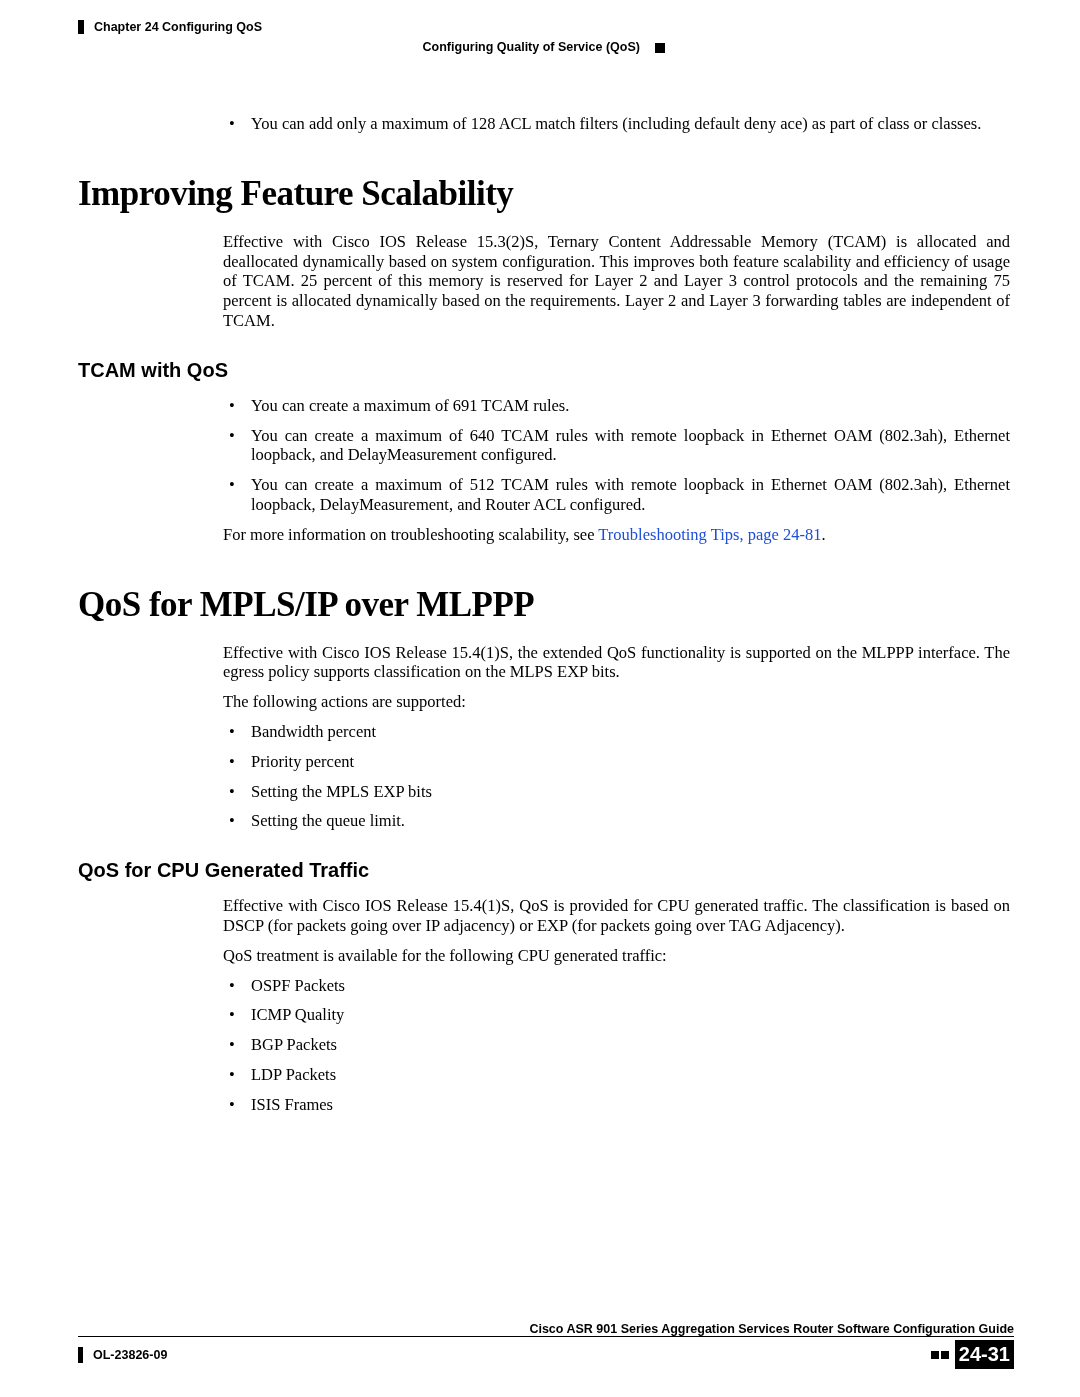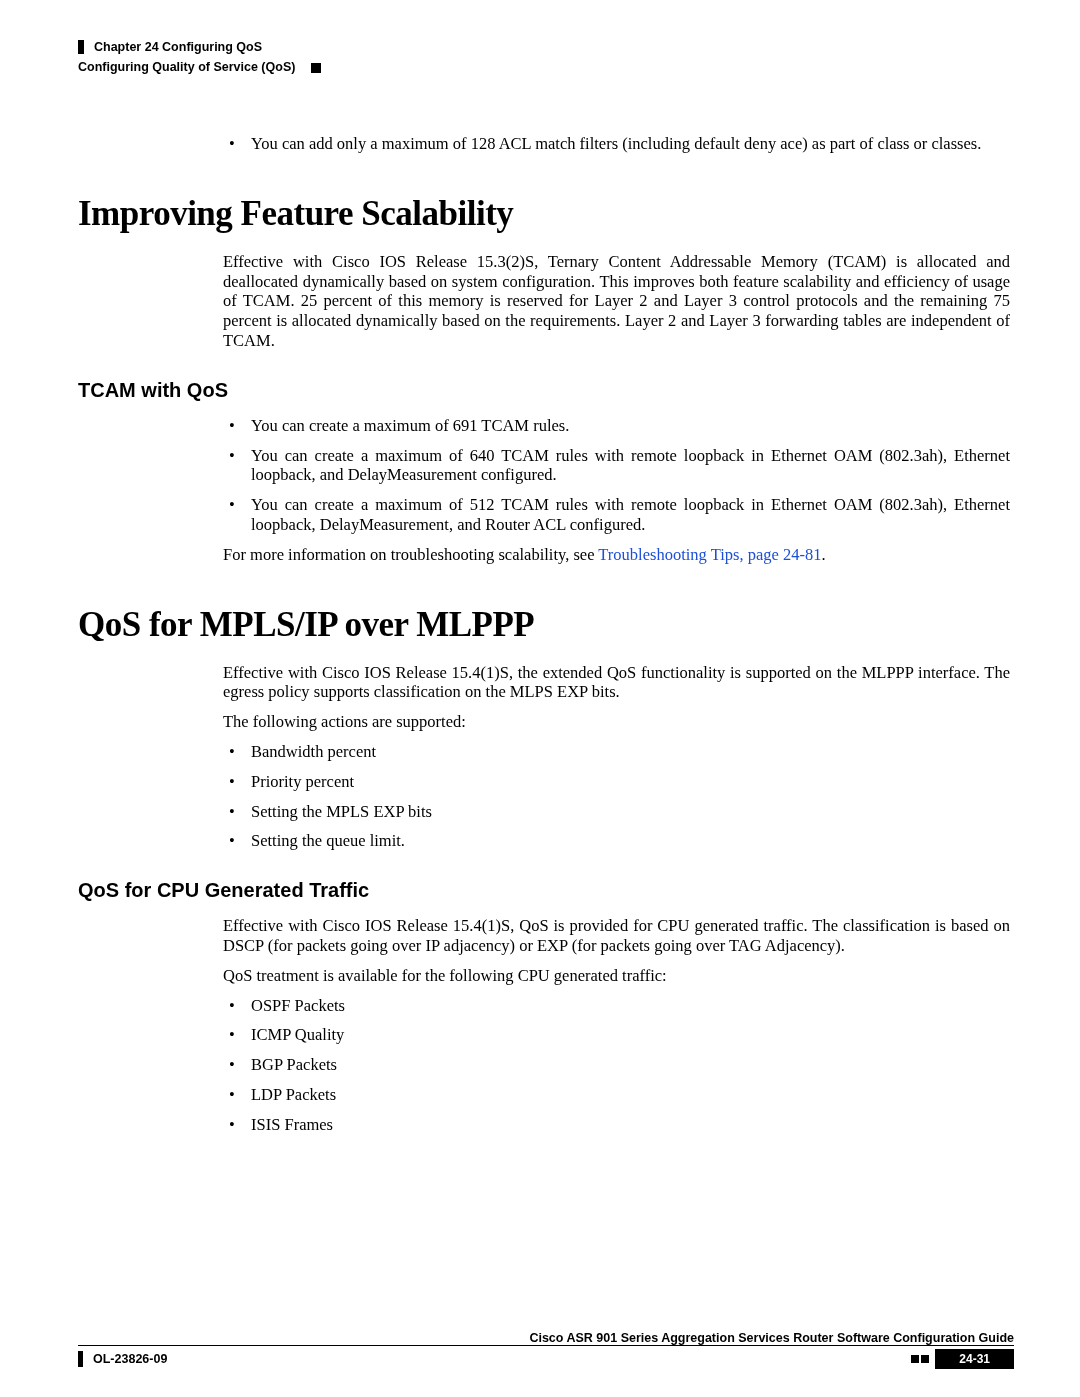--- a/index.html
+++ b/index.html
@@ -5,40 +5,40 @@
   * { margin: 0; padding: 0; box-sizing: border-box; }
   body {
     width: 1080px;
     height: 1397px;
     background: #ffffff;
     font-family: "Times New Roman", Times, serif;
     color: #000000;
     position: relative;
   }
   .page {
-    padding: 40px 70px 0 78px;
+    padding: 20px 70px 0 78px;
   }
   .header-row {
     display: flex;
     align-items: center;
     margin-bottom: 4px;
   }
   .header-bar {
     width: 6px;
     height: 14px;
     background: #000;
     margin-right: 10px;
   }
   .chapter-label {
     font-family: Arial, Helvetica, sans-serif;
     font-weight: bold;
     font-size: 12.5px;
   }
   .section-row {
-    text-align: left;
+    text-align: center;
     font-family: Arial, Helvetica, sans-serif;
     font-weight: bold;
     font-size: 12.5px;
     margin-top: 6px;
     margin-bottom: 60px;
   }
   .section-row .sq {
     display: inline-block;
     width: 10px;
     height: 10px;
@@ -132,22 +132,22 @@
     width: 8px; height: 8px; background:#000; margin-right:2px;
   }
   .footer-right .sq2 {
     width: 8px; height: 8px; background:#000; margin-right:0;
   }
   .page-badge {
     background: #000;
     color: #fff;
     font-family: Arial, Helvetica, sans-serif;
     font-weight: bold;
-    font-size: 12px;
-    padding: 3px 24px;
+    font-size: 20px;
+    padding: 3px 4px;
     margin-left: 6px;
   }
   .hr-line {
     border: none;
     border-top: 1px solid #000;
     margin: 0 0 2px 0;
   }
 </style>
 </head>
 <body>

